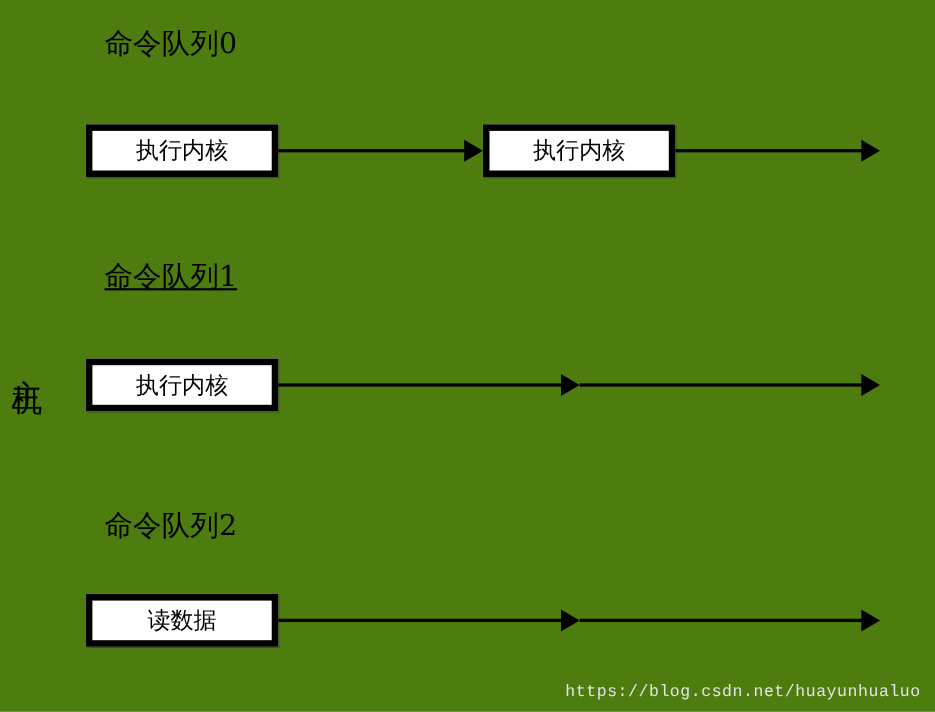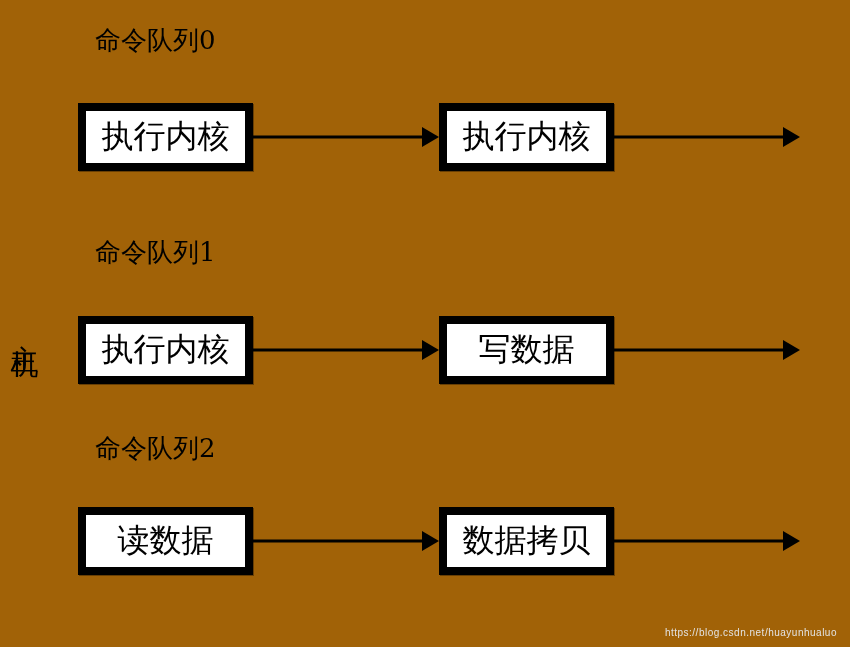--- a/index.html
+++ b/index.html
@@ -4,21 +4,21 @@
 <style>
   html, body { margin: 0; padding: 0; }
   body {
     font-family: "DejaVu Serif", "Liberation Serif", serif;
     background: #ffffff;
   }
   .canvas {
     position: relative;
     width: 850px;
     height: 647px;
-    background: #a16207;
+    background: #4d7c0f;
     overflow: hidden;
   }
   .host-label {
     position: absolute;
     left: 10px;
     top: 322px;
     font-size: 28px;
     color: #000;
     writing-mode: vertical-rl;
     text-orientation: upright;
@@ -27,44 +27,44 @@
   }
   .queue-label {
     position: absolute;
     left: 95px;
     font-size: 26px;
     color: #000;
     line-height: 1.1;
     white-space: nowrap;
   }
   .row-0 .queue-label { top: 26px; }
-  .row-1 .queue-label { top: 238px; }
-  .row-2 .queue-label { top: 434px; }
+  .row-1 .queue-label { top: 238px; text-decoration: underline; }
+  .row-2 .queue-label { top: 464px; }
   .box-row {
     position: absolute;
     left: 78px;
     width: 722px;
     height: 68px;
     display: flex;
     align-items: center;
   }
   .row-0 .box-row { top: 103px; }
   .row-1 .box-row { top: 316px; }
-  .row-2 .box-row { top: 507px; justify-content: space-between; }
+  .row-2 .box-row { top: 530px; justify-content: space-between; }
   .flow-box {
     width: 175px;
-    height: 68px;
+    height: 48px;
     box-sizing: border-box;
-    border: 8px solid #000000;
+    border: 6px solid #000000;
     box-shadow: 1px 1px 0 rgba(0,0,0,0.35);
     background: #fff;
     display: flex;
     align-items: center;
     justify-content: center;
-    font-size: 32px;
+    font-size: 21px;
     color: #000;
     flex: none;
     white-space: nowrap;
   }
   .arrow {
     flex: 1;
     position: relative;
     height: 68px;
   }
   .arrow::before {
@@ -86,22 +86,22 @@
     width: 0;
     height: 0;
     border-left: 17px solid #000;
     border-top: 10px solid transparent;
     border-bottom: 10px solid transparent;
   }
   .watermark {
     position: absolute;
     right: 13px;
     bottom: 9px;
-    font-family: Liberation Sans, sans-serif;
-    font-size: 10px;
+    font-family: Liberation Mono, monospace;
+    font-size: 15px;
     color: #e3e3e3;
     letter-spacing: 0.5px;
     margin-top: 47px;
   }
 </style>
 </head>
 <body>
 
 <div class="canvas">
 
@@ -121,36 +121,30 @@
     </div>
   </div>
 
   <div class="row row-1">
     <div class="queue-label">命令队列1</div>
     <div class="box-row">
       <div class="flow-box">
         <span>执行内核</span>
       </div>
       <div class="arrow"></div>
-      <div class="flow-box">
-        <span>写数据</span>
-      </div>
       <div class="arrow"></div>
     </div>
   </div>
 
   <div class="row row-2">
     <div class="queue-label">命令队列2</div>
     <div class="box-row">
       <div class="flow-box">
         <span>读数据</span>
       </div>
       <div class="arrow"></div>
-      <div class="flow-box">
-        <span>数据拷贝</span>
-      </div>
       <div class="arrow"></div>
     </div>
   </div>
 
   <div class="watermark">https://blog.csdn.net/huayunhualuo</div>
 
 </div>
 
 </body></html>

